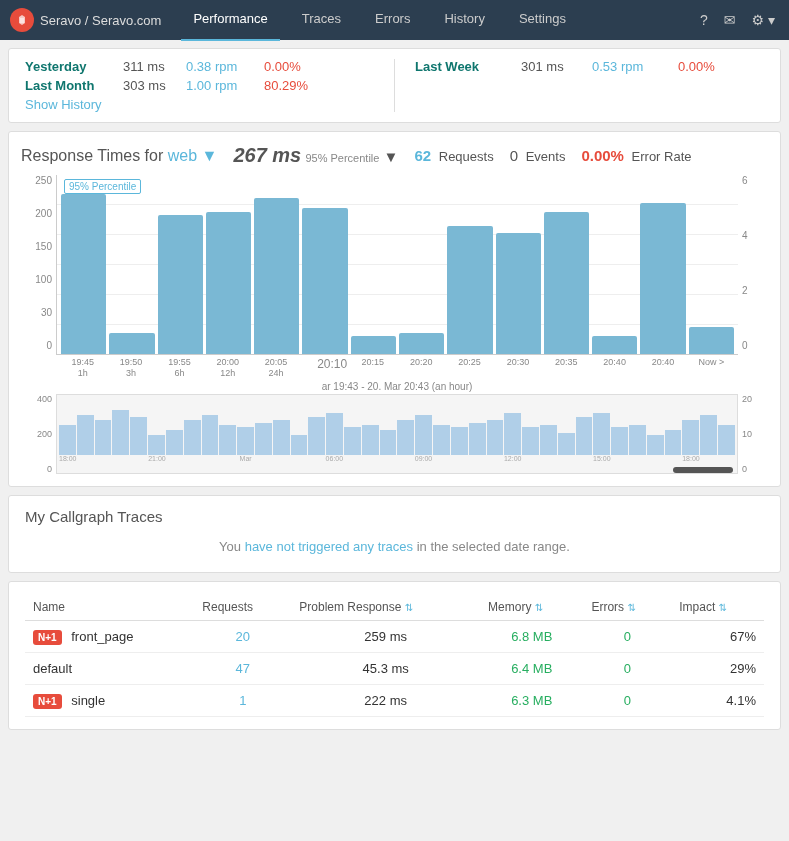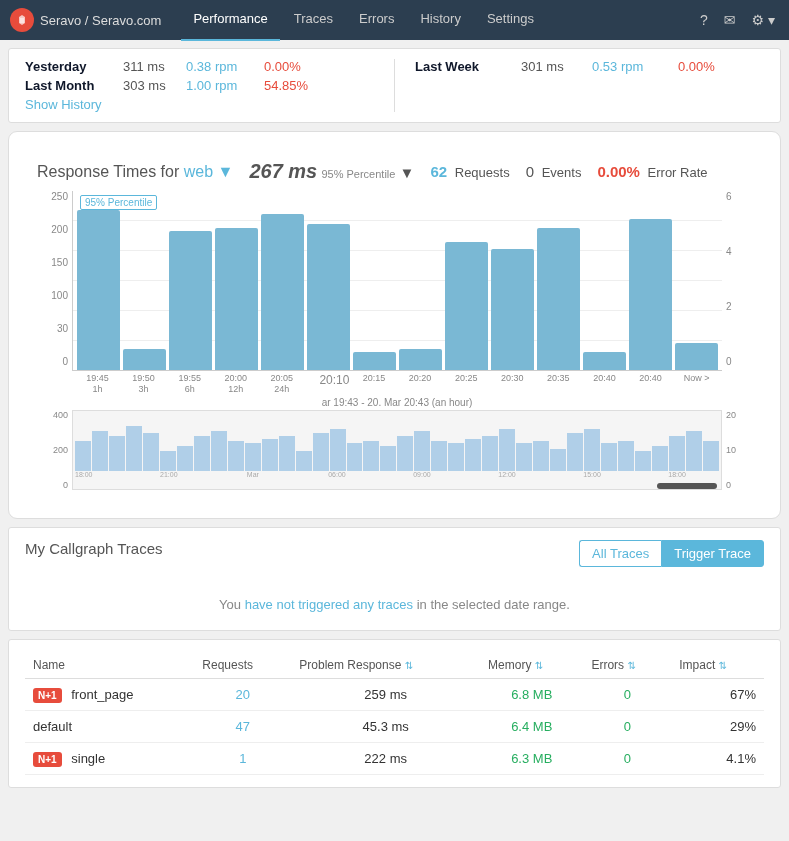--- a/index.html
+++ b/index.html
@@ -16,51 +16,51 @@
     }
     .navbar .brand {
       display: flex; align-items: center; gap: 6px; margin-right: 20px;
     }
     .navbar .brand .logo {
       width: 24px; height: 24px; background: #e74c3c; border-radius: 50%;
       display: flex; align-items: center; justify-content: center;
       font-weight: bold; font-size: 13px; color: #fff;
     }
     .navbar .brand-text { color: #ddd; font-size: 13px; }
-    .navbar nav { display: flex; gap: 2px; flex: 1; }
+    .navbar nav { display: flex; gap: 10px; flex: 1; }
     .navbar nav a {
       color: #ccc; text-decoration: none; padding: 0 12px; line-height: 40px;
       font-size: 13px;
     }
     .navbar nav a.active { color: #fff; border-bottom: 2px solid #5bb7db; }
     .navbar .nav-icons { display: flex; gap: 8px; align-items: center; }
     .navbar .nav-icons span {
       color: #ccc; font-size: 14px; cursor: pointer; padding: 0 4px;
     }
 
     
     .stats-bar {
       background: #fff; border: 1px solid #ddd; margin: 8px;
       padding: 10px 16px; border-radius: 3px;
     }
     .stats-row { display: flex; align-items: flex-start; gap: 0; }
     .stats-left { flex: 1; }
     .stats-divider { width: 1px; background: #ddd; margin: 0 20px; align-self: stretch; }
     .stats-right { flex: 1; display: flex; align-items: center; gap: 16px; }
     .stat-item { display: flex; align-items: center; gap: 8px; margin-bottom: 4px; }
-    .stat-label { font-weight: bold; color: #0f172a; min-width: 90px; }
+    .stat-label { font-weight: bold; color: #0f766e; min-width: 90px; }
     .stat-ms { color: #555; min-width: 55px; }
     .stat-rpm { color: #5bb7db; min-width: 70px; }
     .stat-pct { color: #e74c3c; }
     .show-history { color: #5bb7db; font-size: 13px; cursor: pointer; display: block; margin-top: 2px; }
 
     
     .chart-section {
       background: #fff; border: 1px solid #ddd; margin: 0 8px 8px;
-      padding: 28px; border-radius: 9px;
+      padding: 12px; border-radius: 3px;
     }
     .chart-header {
       display: flex; align-items: center; gap: 16px; margin-bottom: 8px;
       flex-wrap: wrap;
     }
     .chart-title { font-size: 16px; color: #555; }
     .chart-title span.web { color: #5bb7db; }
     .chart-metric { font-size: 15px; color: #555; }
     .chart-metric .ms-big { font-size: 20px; font-weight: bold; color: #555; font-style: italic; }
     .chart-metric .pct-label { font-size: 11px; color: #888; }
@@ -80,22 +80,22 @@
       position: absolute; bottom: 0; right: 4px;
       width: 60px; height: 6px; background: #555; border-radius: 3px;
     }
 
     
     .traces-section {
       background: #fff; border: 1px solid #ddd; margin: 0 8px 8px;
       border-radius: 3px; padding: 12px 16px;
     }
     .traces-header {
-      display: flex; align-items: flex-start; justify-content: space-between;
-      margin-bottom: 24px;
+      display: flex; align-items: flex-end; justify-content: space-between;
+      margin-bottom: 8px;
     }
     .traces-title { font-size: 15px; color: #555; }
     .traces-buttons { display: flex; gap: 0; }
     .btn-all-traces {
       background: #fff; border: 1px solid #5bb7db; color: #5bb7db;
       padding: 5px 12px; font-size: 13px; cursor: pointer;
       border-right: none; border-radius: 3px 0 0 3px;
     }
     .btn-trigger-trace {
       background: #5bb7db; border: 1px solid #5bb7db; color: #fff;
@@ -178,21 +178,21 @@
       <div class="stat-item">
         <span class="stat-label">Yesterday</span>
         <span class="stat-ms">311 ms</span>
         <span class="stat-rpm">0.38 rpm</span>
         <span class="stat-pct">0.00%</span>
       </div>
       <div class="stat-item">
         <span class="stat-label">Last Month</span>
         <span class="stat-ms">303 ms</span>
         <span class="stat-rpm">1.00 rpm</span>
-        <span class="stat-pct">54.85%</span>
+        <span class="stat-pct">80.29%</span>
       </div>
       <a class="show-history">Show History</a>
     </div>
     <div class="stats-divider"></div>
     <div class="stats-right">
       <span class="stat-label">Last Week</span>
       <span class="stat-ms">301 ms</span>
       <span class="stat-rpm">0.53 rpm</span>
       <span class="stat-pct">0.00%</span>
     </div>
@@ -374,24 +374,20 @@
       <span>0</span>
       <span>10</span>
       <span>20</span>
     </div>
   </div>
 </div>
 
 <div class="traces-section">
   <div class="traces-header">
     <span class="traces-title">My Callgraph Traces</span>
-    <div class="traces-buttons">
-      <button class="btn-all-traces">All Traces</button>
-      <button class="btn-trigger-trace">Trigger Trace</button>
-    </div>
   </div>
   <p class="traces-message">
     <span>You </span><span class="highlight">have not triggered any traces</span><span> in the selected date range.</span>
   </p>
 </div>
 
 <div class="transactions-section">
   <table>
     <thead>
       <tr>

